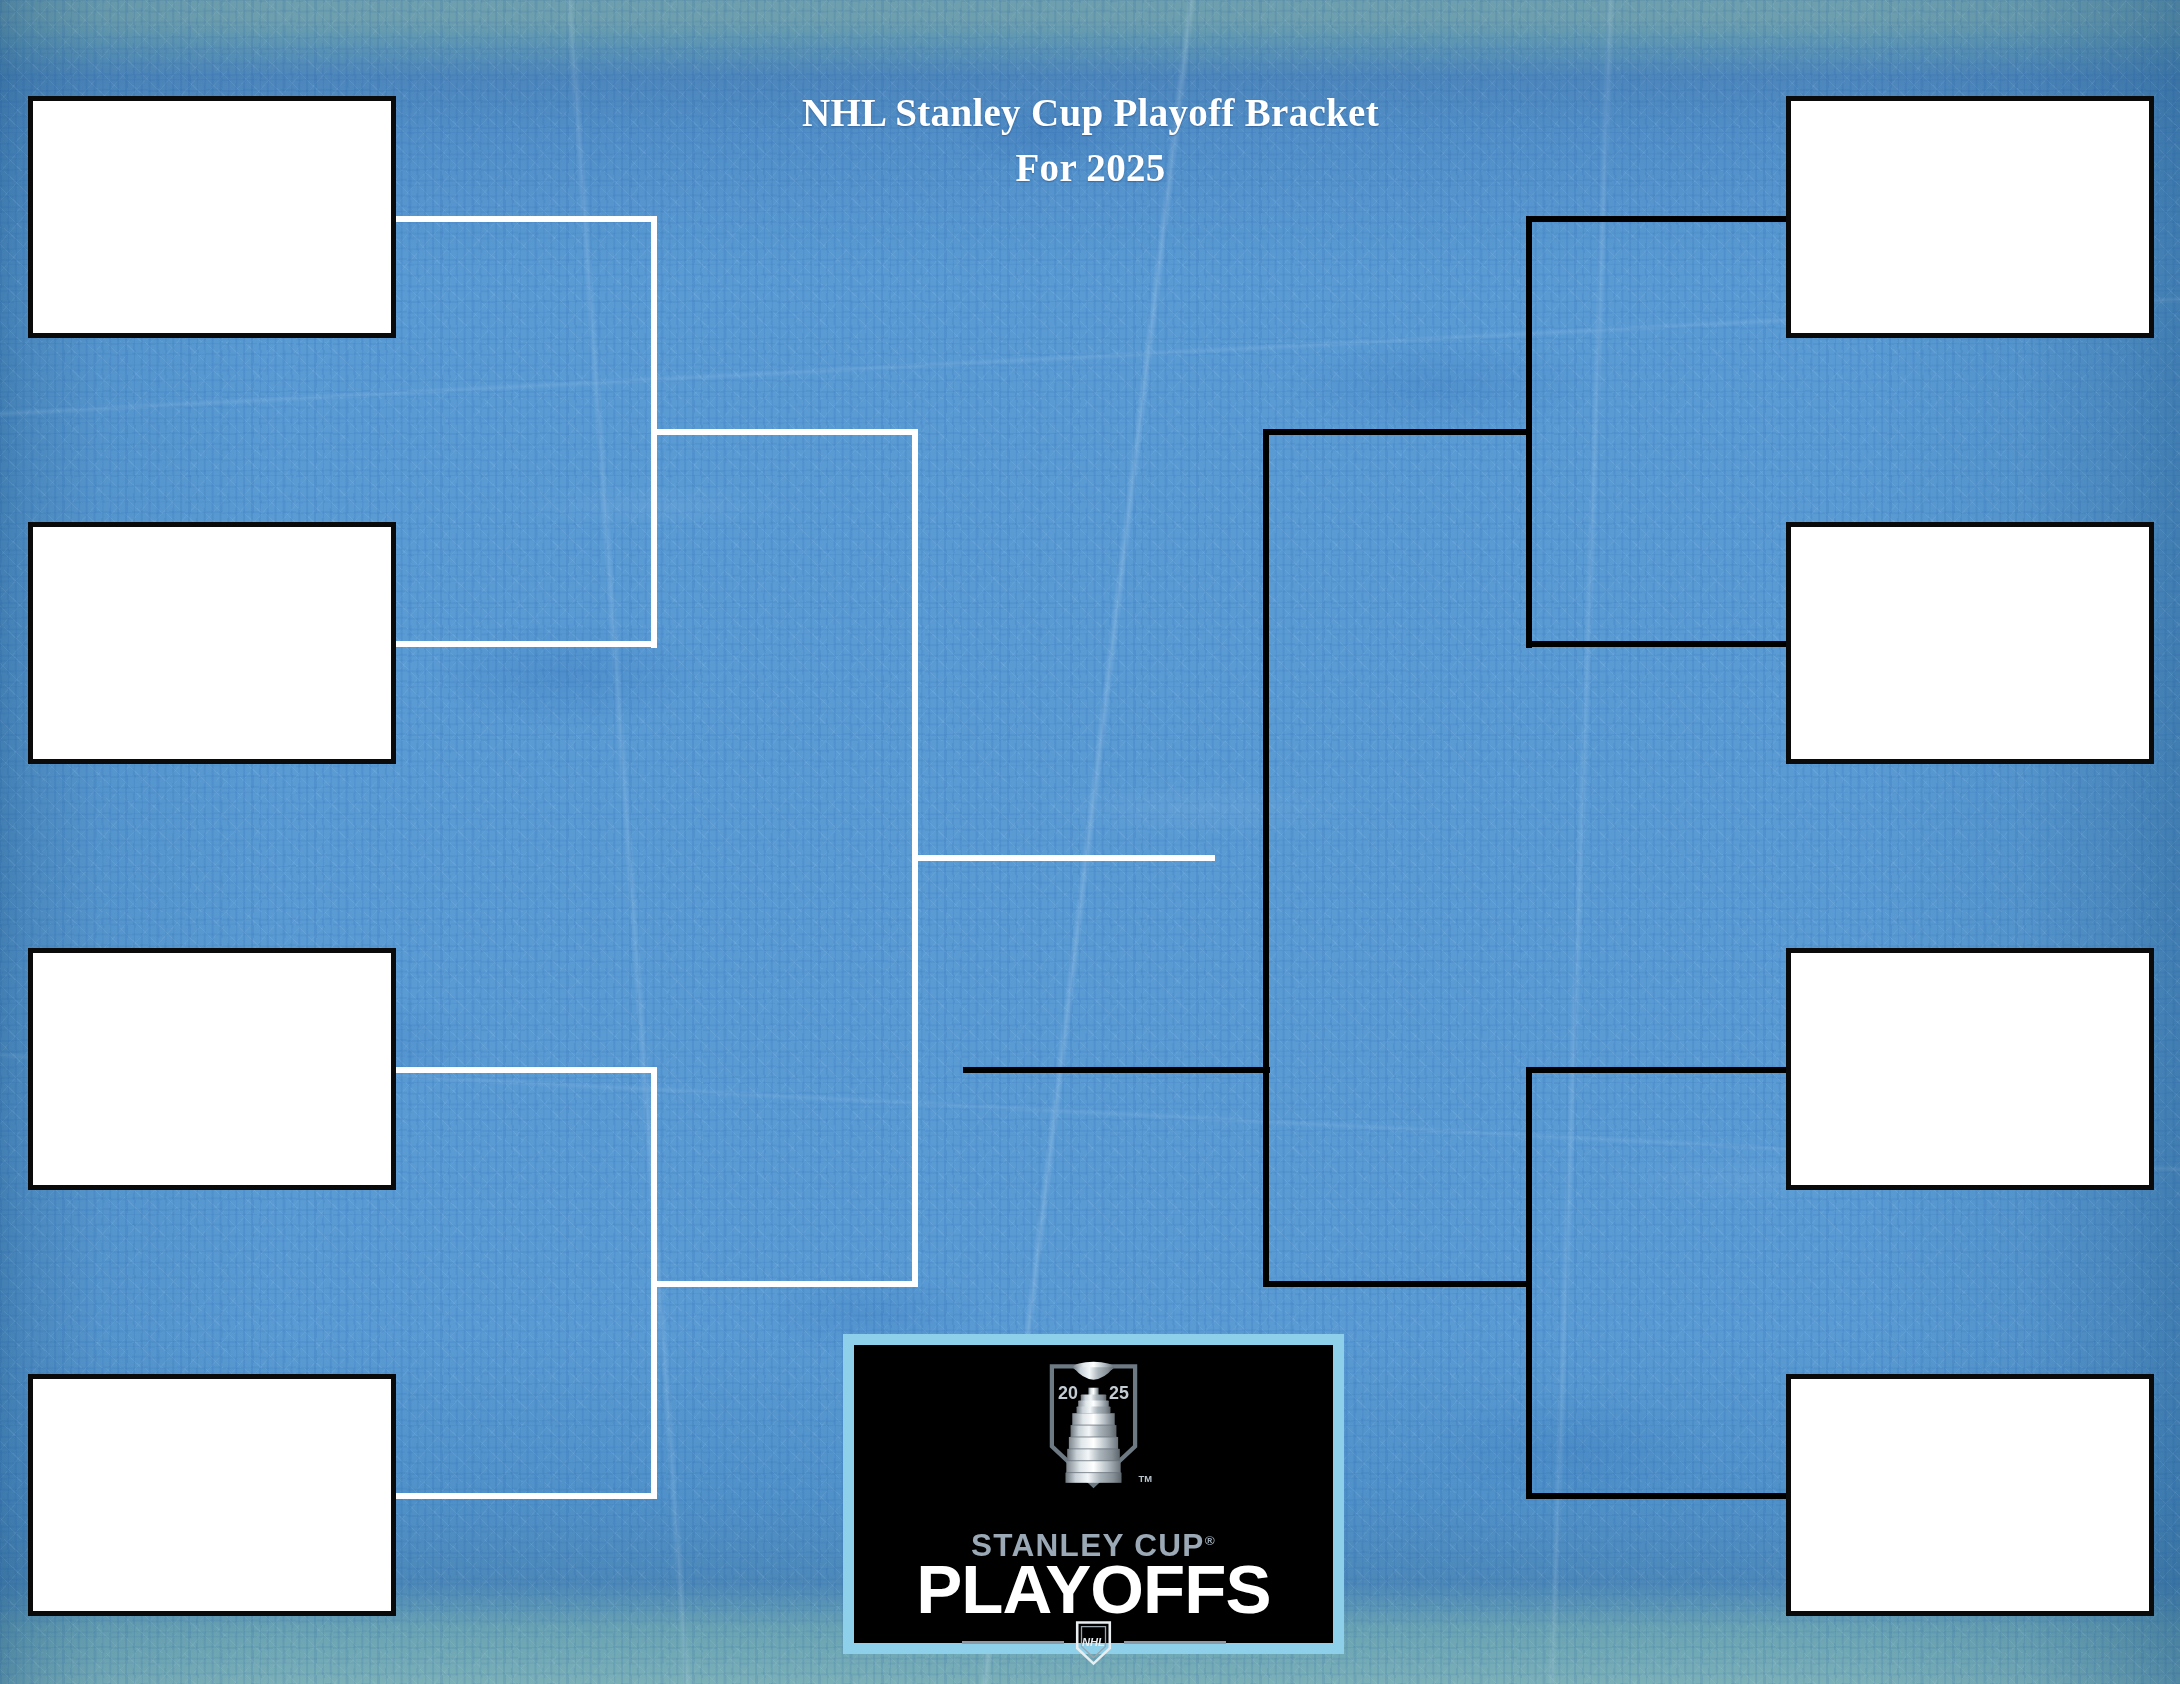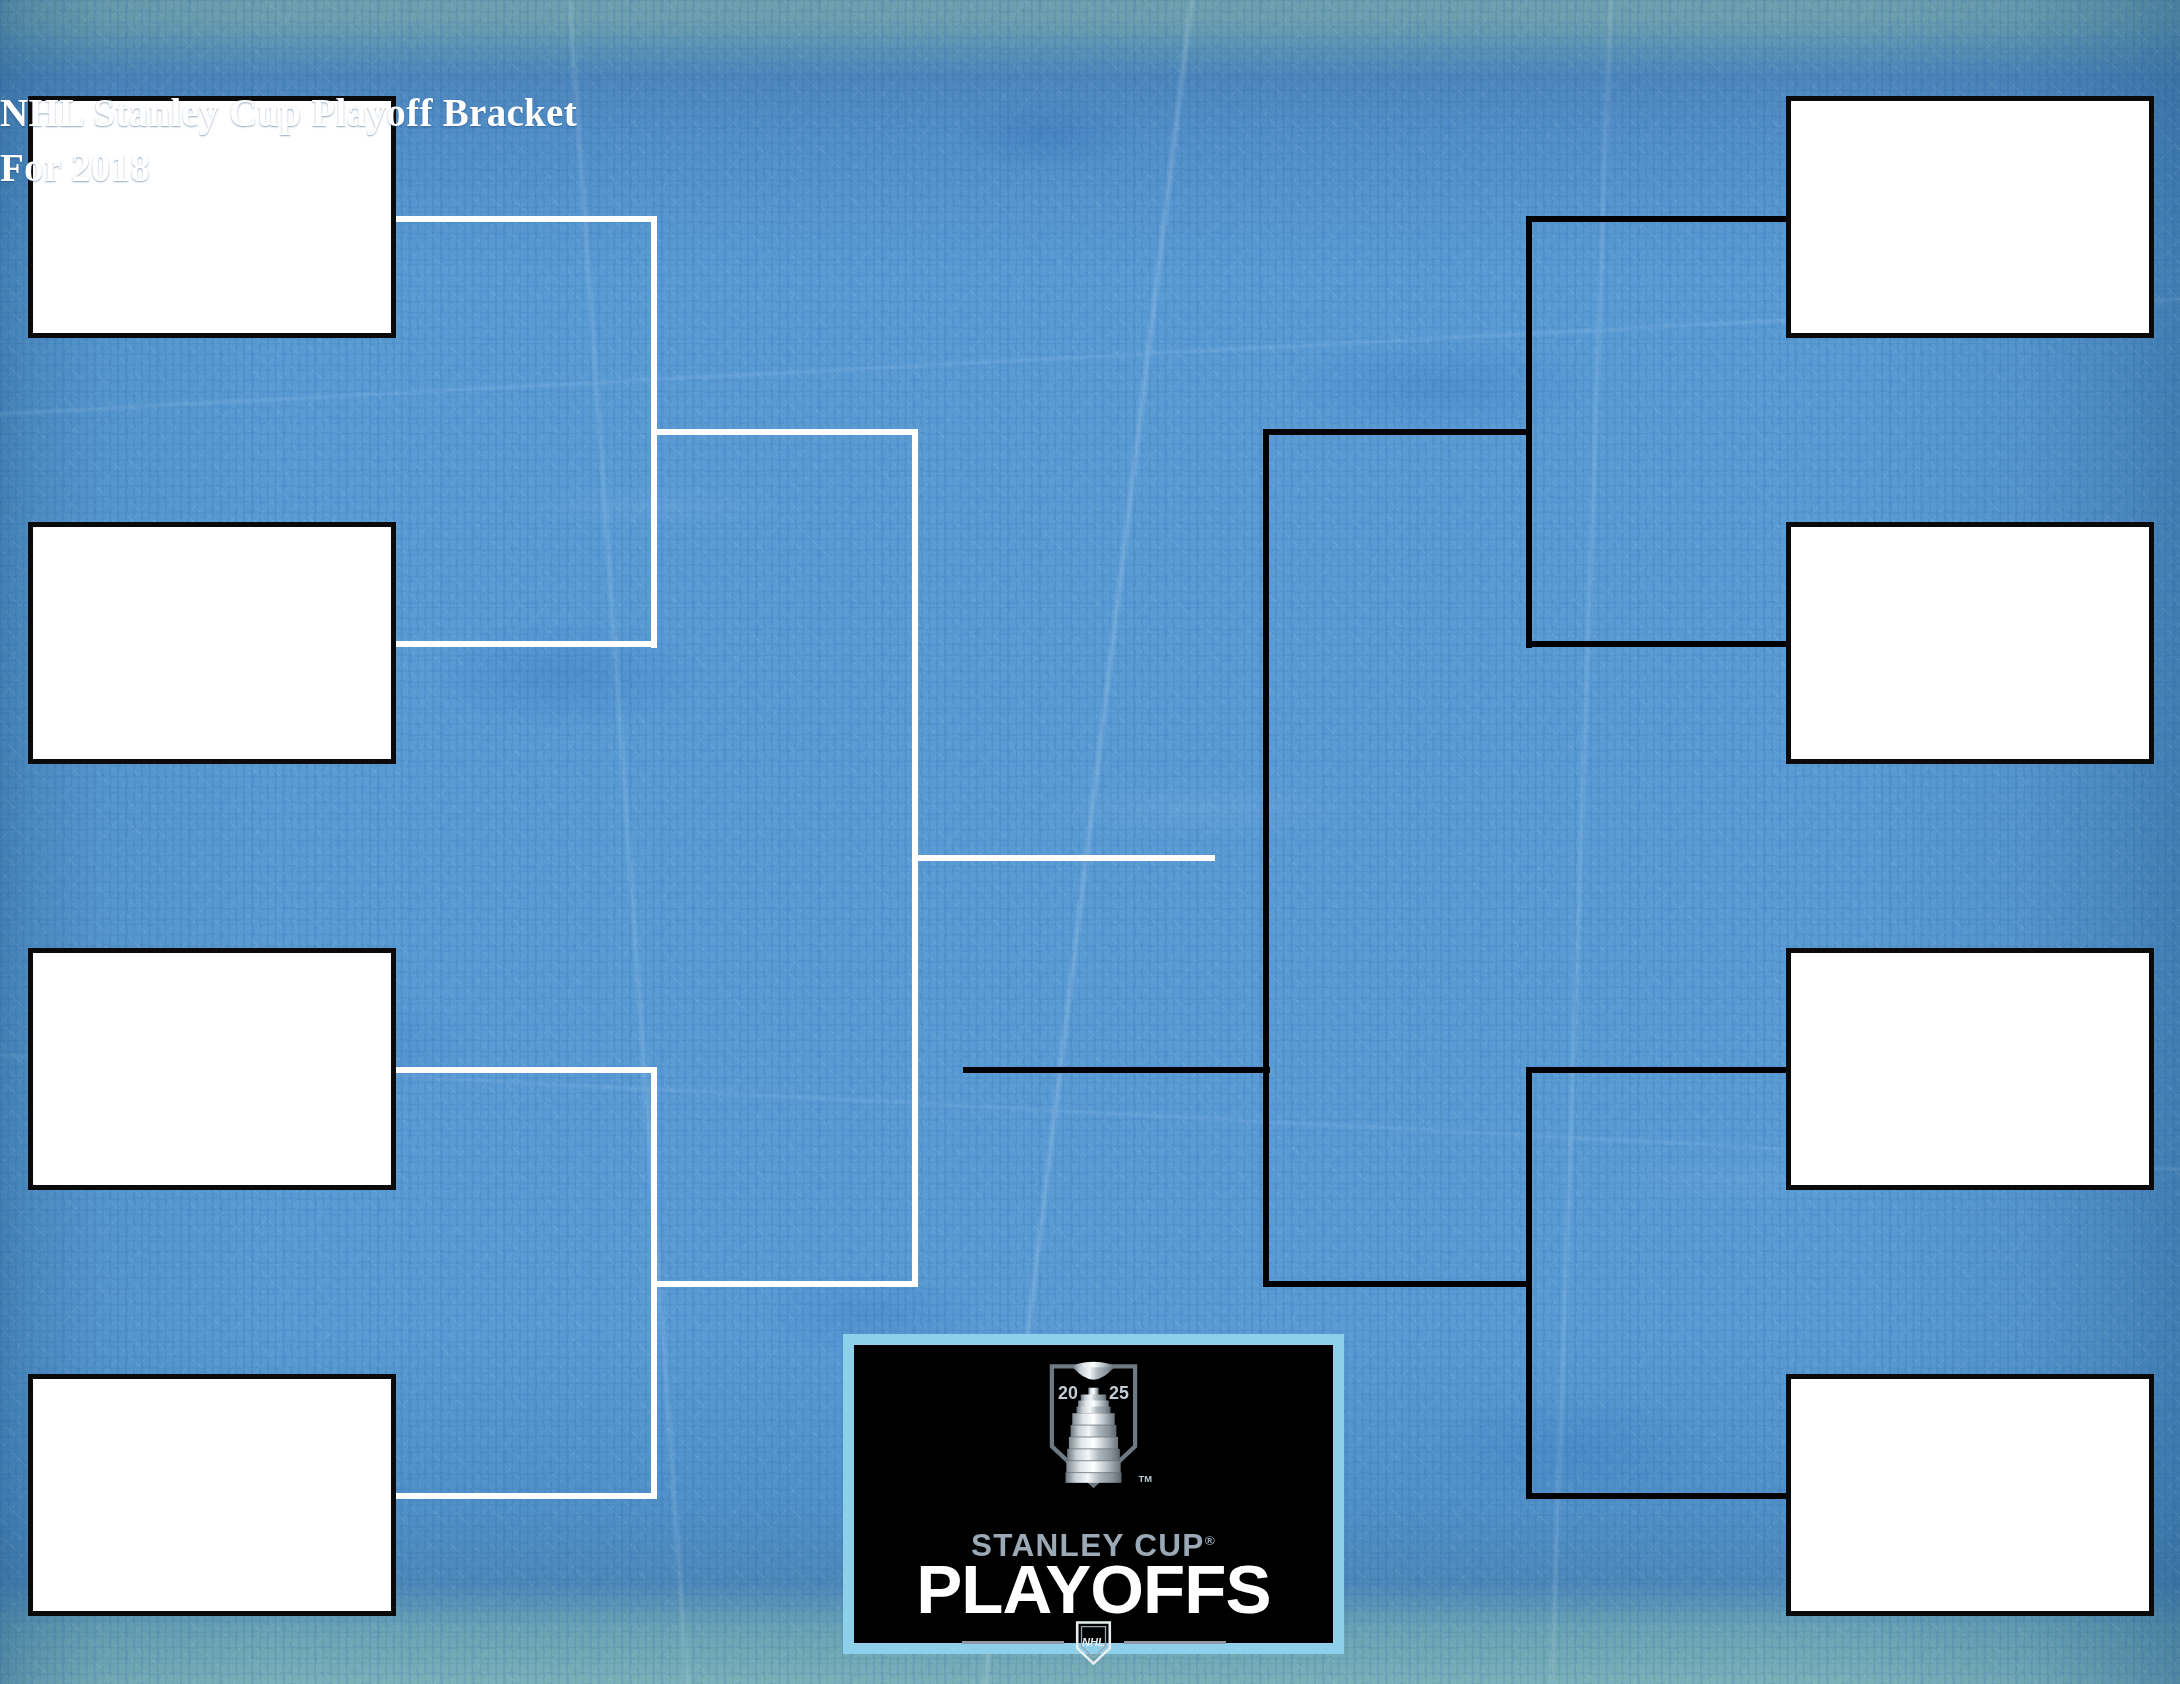--- a/index.html
+++ b/index.html
@@ -92,21 +92,21 @@
       linear-gradient(92deg,  rgba(220,238,250,0) 71.7%, rgba(220,238,250,.42) 71.9%, rgba(220,238,250,0) 72.1%),
       linear-gradient(177deg, rgba(220,238,250,0) 22.8%, rgba(220,238,250,.30) 23.0%, rgba(220,238,250,0) 23.2%),
       linear-gradient(183deg, rgba(220,238,250,0) 64.8%, rgba(220,238,250,.26) 65.0%, rgba(220,238,250,0) 65.2%);
   }
 
   
   .title-block {
     position: absolute;
     left: 0; right: 0;
     top: 85px;
-    text-align: left;
+    text-align: center;
     color: #ffffff;
     z-index: 6;
     pointer-events: none;
   }
   .title-line {
     font-family: "Liberation Serif", serif;
     font-weight: 700;
     font-size: 39px;
     line-height: 55px;
     letter-spacing: 0.3px;
@@ -211,21 +211,21 @@
 <div id="stage">
 
   <div class="bg-base"></div>
   <div class="bg-sides"></div>
   <div class="bg-grunge"></div>
   <div class="bg-blotch"></div>
   <div class="bg-scratch"></div>
 
   <div class="title-block">
     <div class="title-line">NHL Stanley Cup Playoff Bracket</div>
-    <div class="title-line">For 2018</div>
+    <div class="title-line">For 2025</div>
   </div>
 
   <div class="conn white" style="left:394px; top:216px; width:262px; height:6px;"></div>
   <div class="conn white" style="left:651px; top:216px; width:6px; height:432px;"></div>
   <div class="conn white" style="left:394px; top:641px; width:262px; height:6px;"></div>
 
   <div class="conn white" style="left:651px; top:429px; width:267px; height:6px;"></div>
 
   <div class="conn white" style="left:394px; top:1067px; width:262px; height:6px;"></div>
   <div class="conn white" style="left:651px; top:1067px; width:6px; height:432px;"></div>

